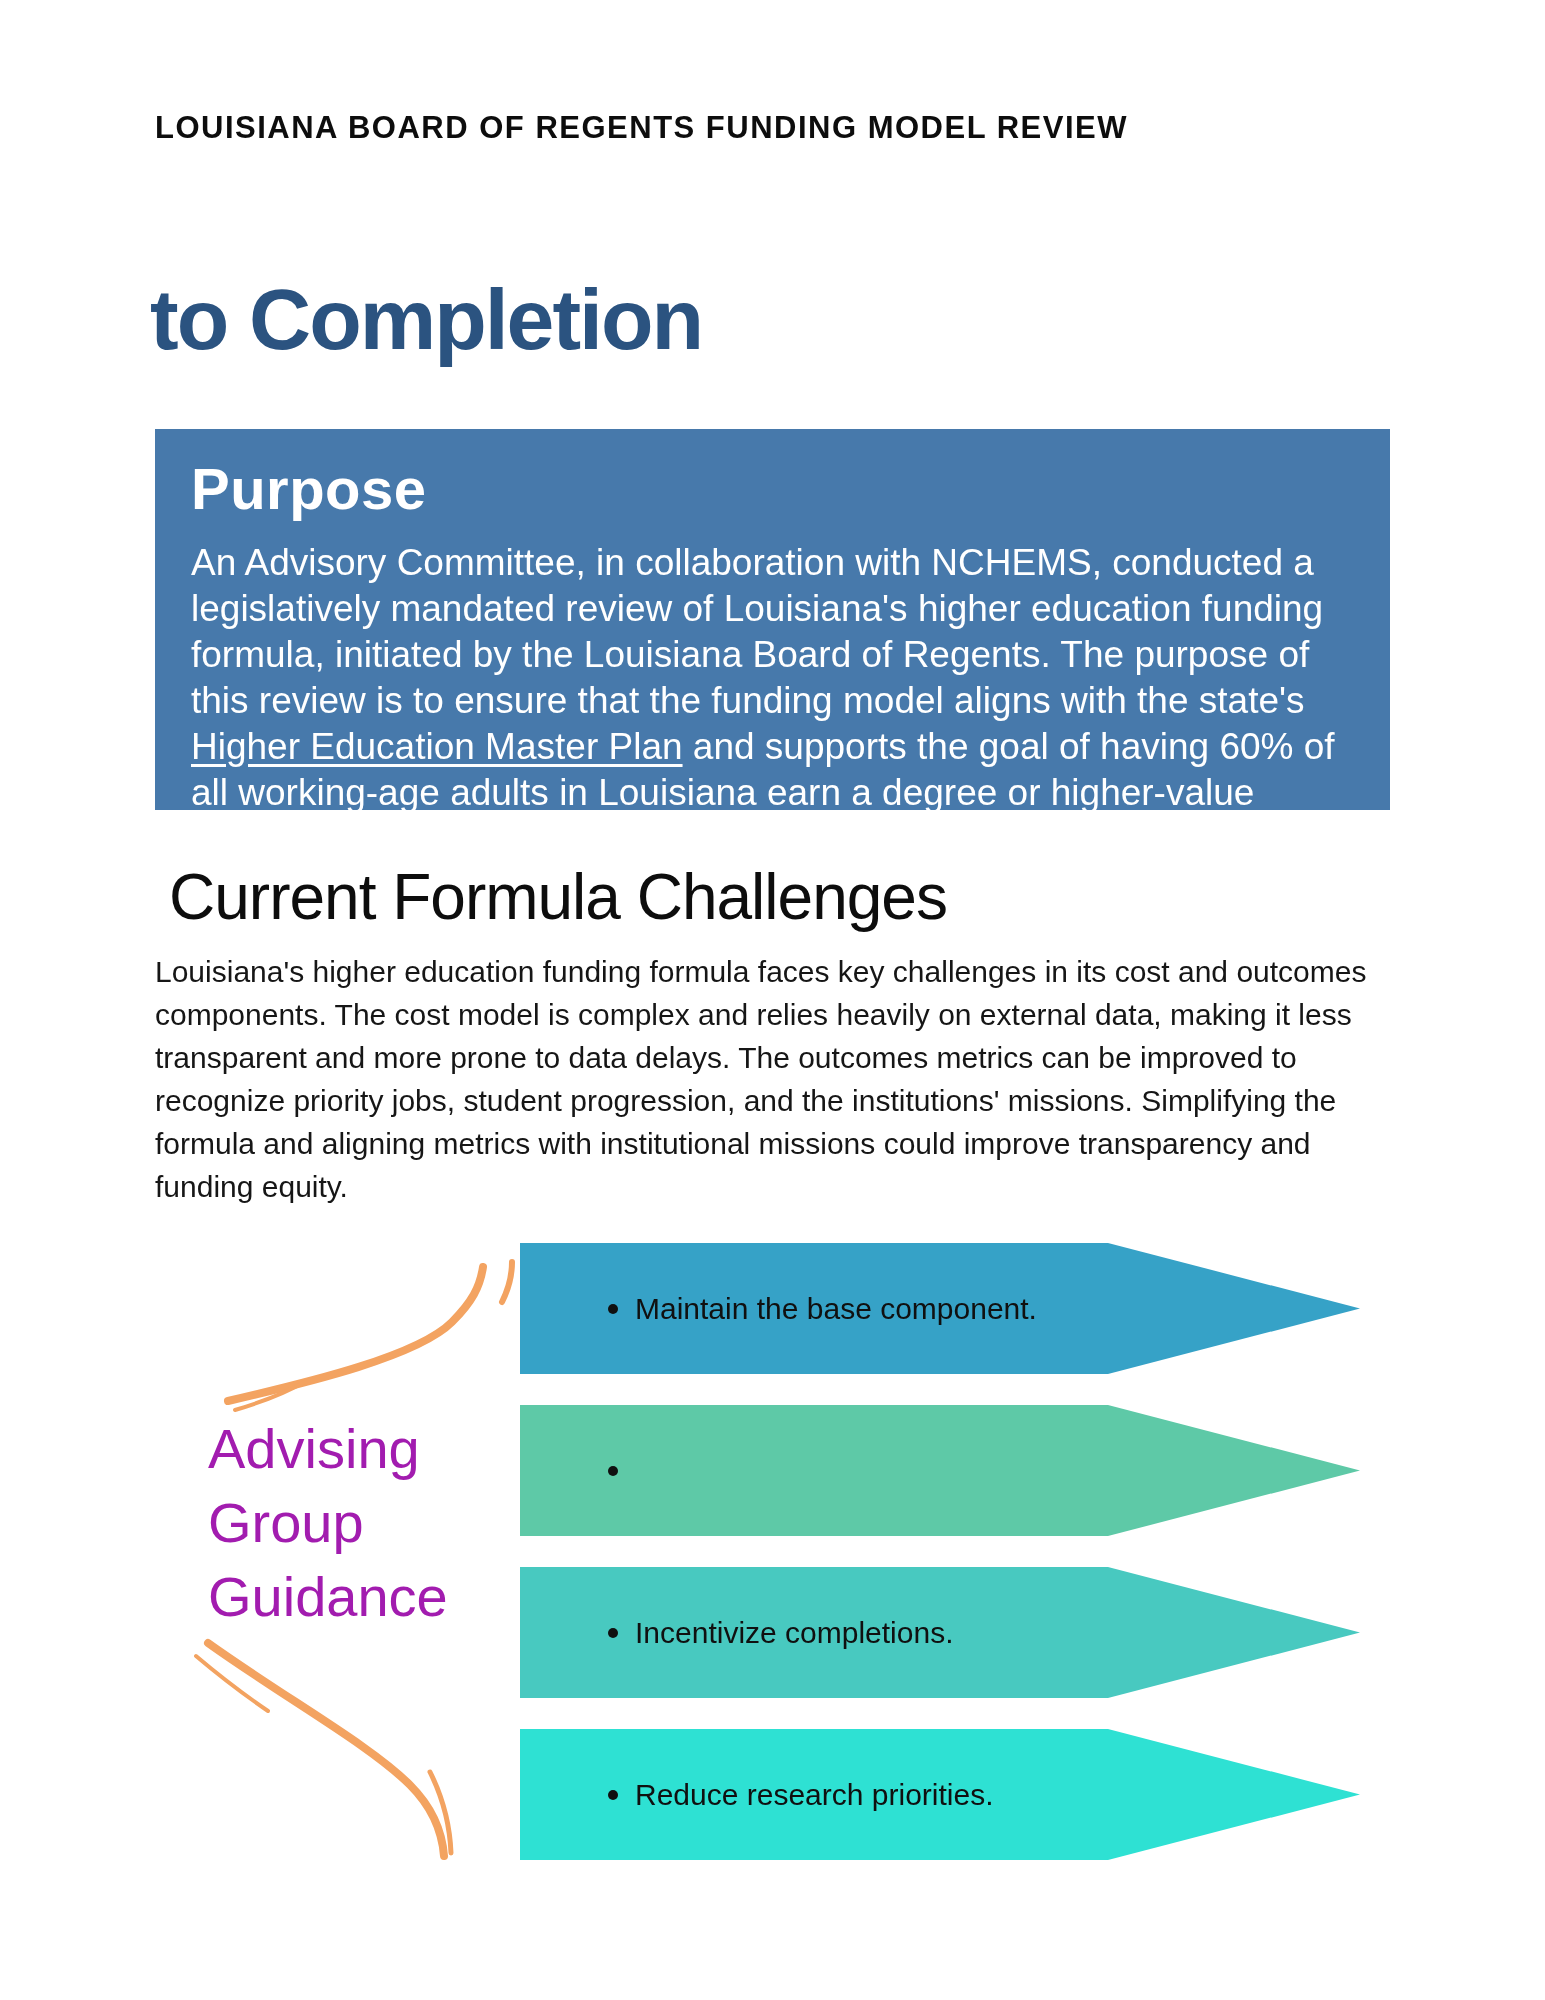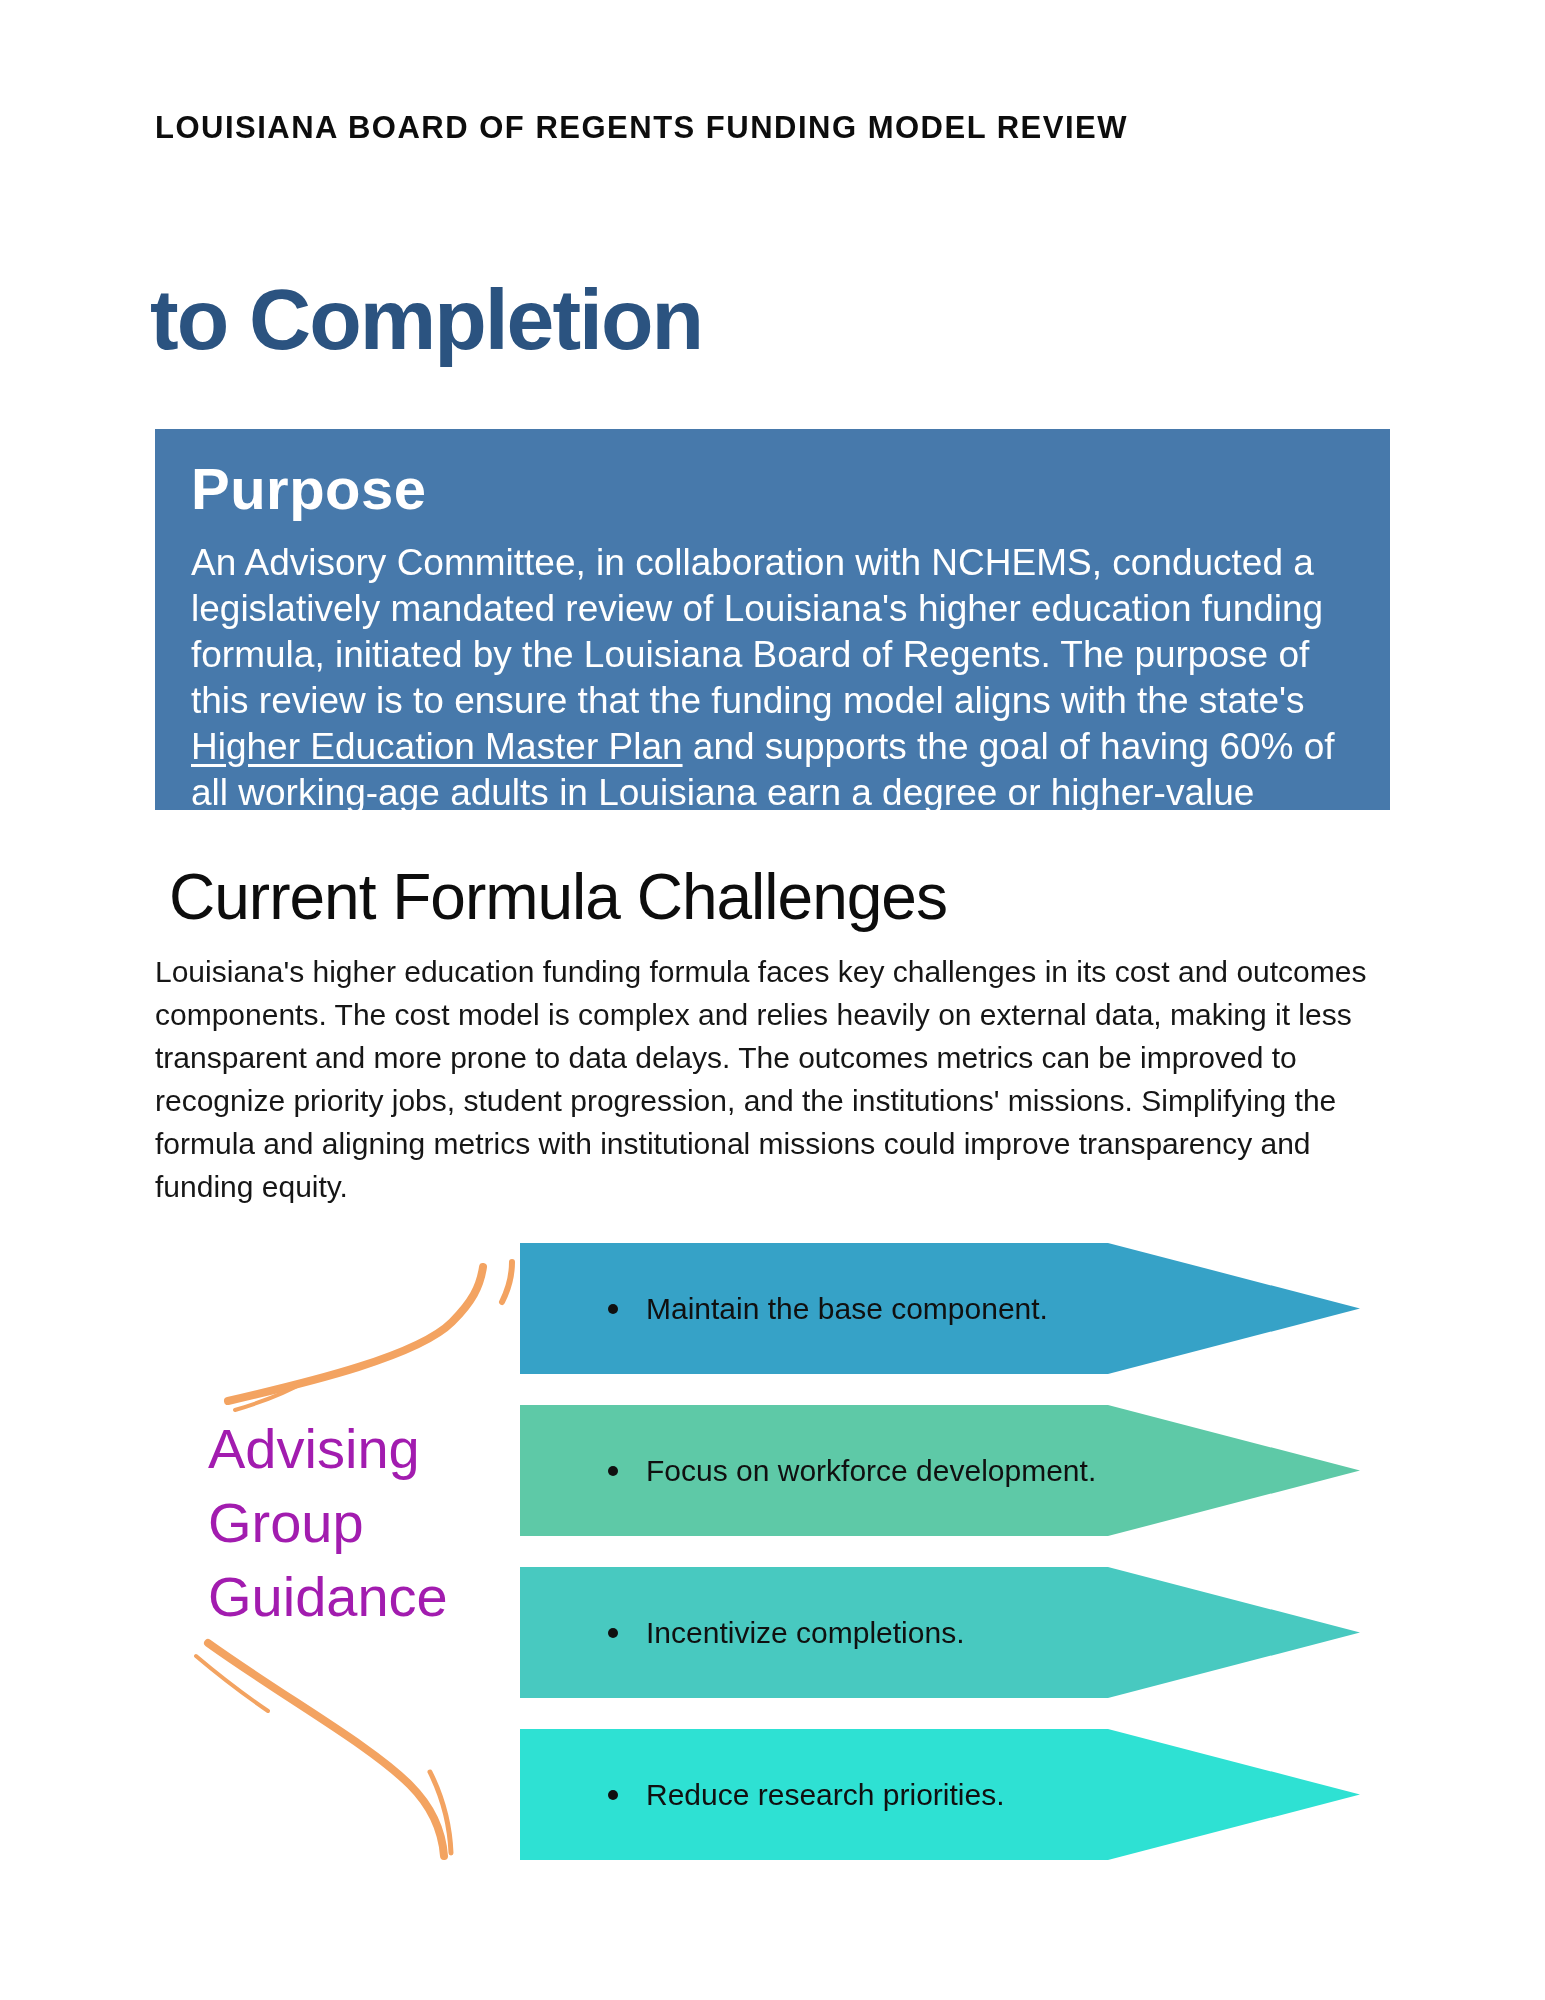--- a/index.html
+++ b/index.html
@@ -56,21 +56,21 @@
   
   .guidance-label{
     position:absolute;left:208px;top:1412px;width:320px;
     font-size:56px;font-weight:normal;line-height:74px;color:#a21caf;
   }
 
   
   .arrow{
     position:absolute;left:520px;width:840px;height:131px;
     clip-path:polygon(0 0,70% 0,100% 50%,70% 100%,0 100%);
-    display:flex;align-items:center;gap:28px;
+    display:flex;align-items:center;gap:17px;
     box-sizing:border-box;padding-left:88px;
   }
   .arrow:nth-of-type(1){top:1243px;}
   .arrow:nth-of-type(2){top:1405px;}
   .arrow:nth-of-type(3){top:1567px;}
   .arrow:nth-of-type(4){top:1729px;}
   .arrow .dot{
     width:10px;height:10px;border-radius:50%;background:#101010;flex:0 0 auto;
   }
   .arrow .arrow-text{font-size:30px;color:#101010;}
@@ -127,21 +127,20 @@
 
   <div class="guidance-label">Advising Group Guidance</div>
 
   <div>
     <div class="arrow" style="background-color: rgb(54, 162, 199);">
       <span class="dot"></span>
       <span class="arrow-text">Maintain the base component.</span>
     </div>
     <div class="arrow" style="background-color: rgb(94, 201, 167);">
       <span class="dot"></span>
-      <span class="arrow-text">Focus on workforce development.</span>
     </div>
     <div class="arrow" style="background-color: rgb(72, 201, 192);">
       <span class="dot"></span>
       <span class="arrow-text">Incentivize completions.</span>
     </div>
     <div class="arrow" style="background-color: rgb(46, 225, 211);">
       <span class="dot"></span>
       <span class="arrow-text">Reduce research priorities.</span>
     </div>
   </div>

